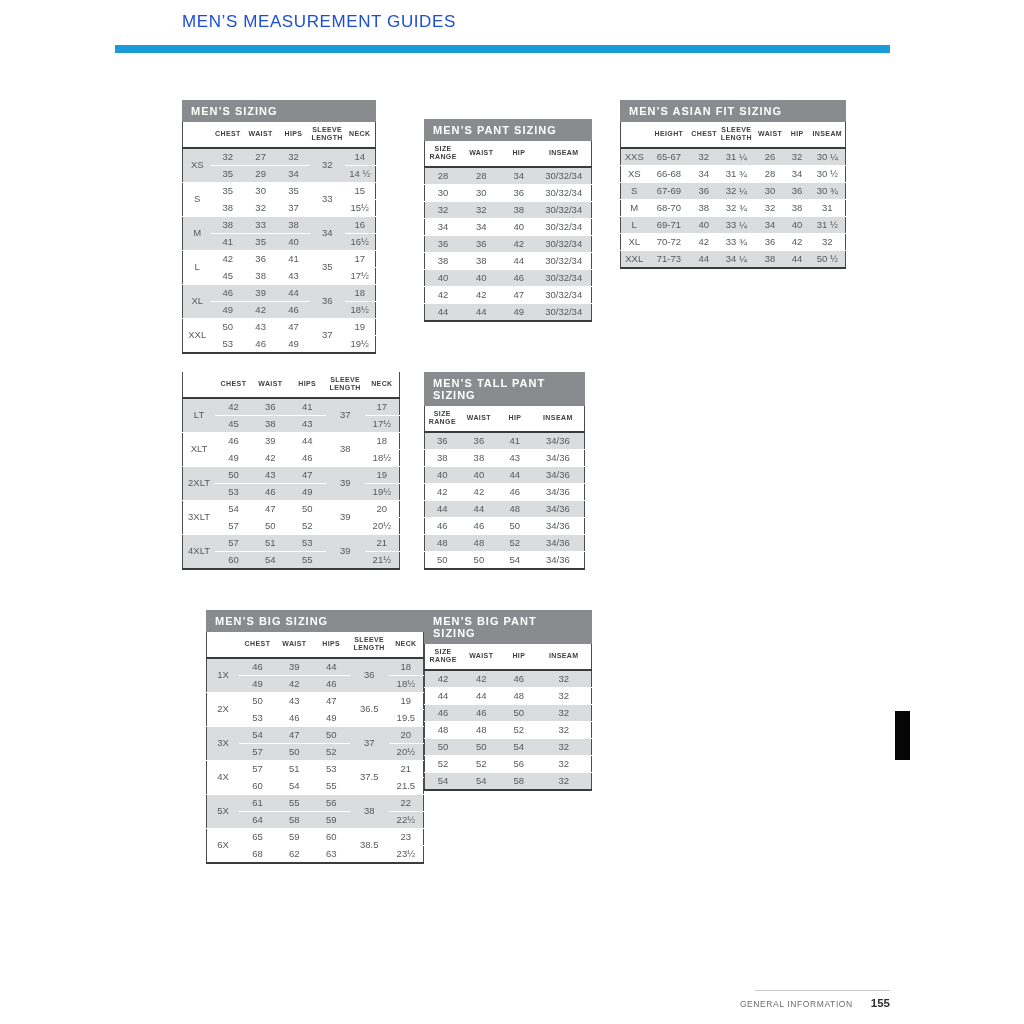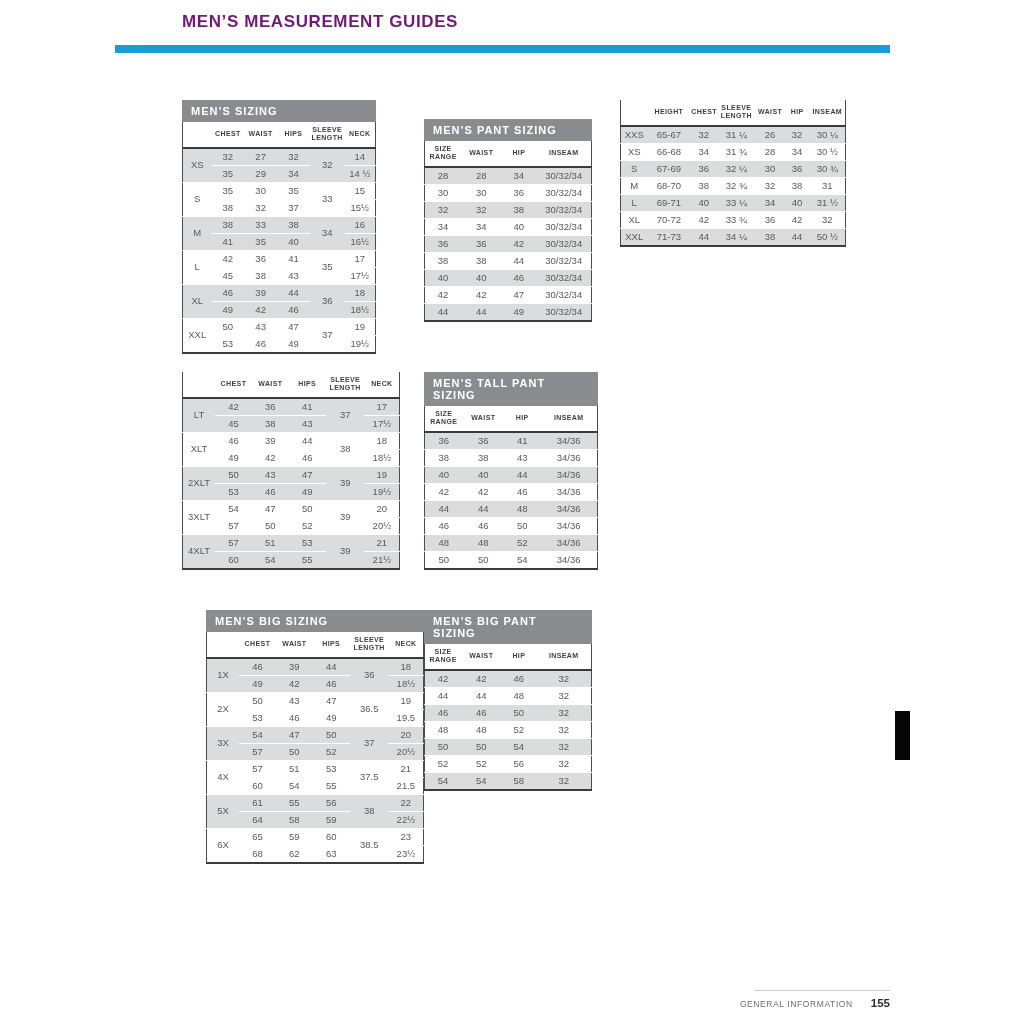--- a/index.html
+++ b/index.html
@@ -1,21 +1,21 @@
 <!DOCTYPE html>
 <html><head>
 <meta charset="utf-8">
 <style>
   html,body{margin:0;padding:0;background:#ffffff;}
   #page{position:relative;width:1024px;height:1024px;background:#ffffff;overflow:hidden;
         font-family:"Liberation Sans",sans-serif;}
 
   
   #page-title{position:absolute;left:182px;top:12px;font-size:17px;letter-spacing:0.6px;
-              color:#701a75;font-weight:700;}
+              color:#1d4ed8;font-weight:400;}
   #accent-bar{position:absolute;left:115px;top:45px;width:775px;height:8px;background:#1A9CD8;}
 
   
   .tbl{position:absolute;}
   .tbl-title{background:#8A8B8E;color:#ffffff;font-weight:bold;font-size:11px;
              letter-spacing:1px;padding:5px 9px;line-height:12px;}
   .tbl table{border-collapse:collapse;width:100%;table-layout:fixed;
              border-left:1px solid #4A4B4E;border-right:1px solid #4A4B4E;
              border-bottom:2px solid #3A3B3E;}
   .tbl thead th{font-size:7px;font-weight:bold;color:#3E3F42;text-align:center;
@@ -30,21 +30,21 @@
   #footer-rule{position:absolute;left:755px;top:990px;width:135px;height:1px;background:#C9CACB;}
   #footer{position:absolute;right:134px;top:997px;display:flex;align-items:baseline;gap:18px;}
   #footer .section{font-size:8.5px;color:#6A6B6E;letter-spacing:0.6px;}
   #footer .pagenum{font-size:11.5px;color:#2B2C2E;font-weight:bold;}
 
   
   #t-mens-sizing      {left:182px;top:100px;width:194px;}
   #t-pant-sizing      {left:424px;top:100px;width:168px;margin-top:19px;}
   #t-asian-fit        {left:620px;top:100px;width:226px;}
   #t-tall-sizing      {left:182px;top:372px;width:218px;}
-  #t-tall-pant        {left:424px;top:372px;width:174px;}
+  #t-tall-pant        {left:424px;top:372px;width:161px;}
   #t-big-sizing       {left:182px;top:610px;width:218px;padding-left:24px;}
   #t-big-pant         {left:424px;top:610px;width:168px;}
 </style>
 </head>
 <body>
 
 <div id="page">
 
   <div id="page-title">MEN’S MEASUREMENT GUIDES</div>
   <div id="accent-bar"></div>
@@ -231,20 +231,21 @@
             <td>44</td>
             <td>44</td>
             <td>49</td>
             <td>30/32/34</td>
           </tr>
         </tbody>
       </table>
   </div>
 
   <div class="tbl" id="t-asian-fit">
+    <div class="tbl-title">MEN’S ASIAN FIT SIZING</div>
     <table>
         <colgroup>
           <col style="width: 12%;">
           <col style="width: 19%;">
           <col style="width: 12%;">
           <col style="width: 17%;">
           <col style="width: 13%;">
           <col style="width: 11%;">
           <col style="width: 16%;">
         </colgroup>

